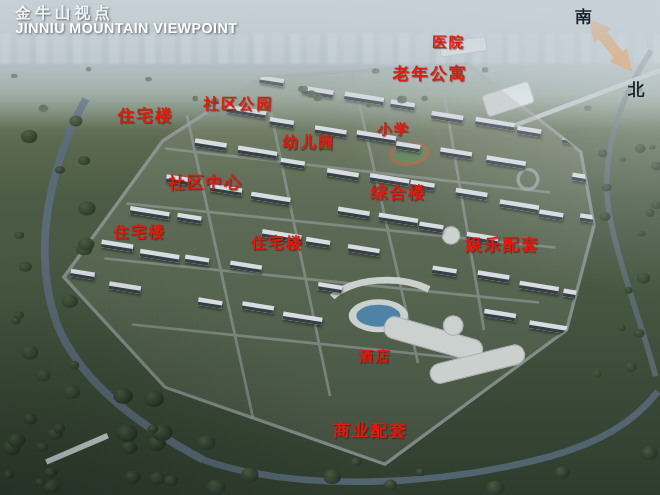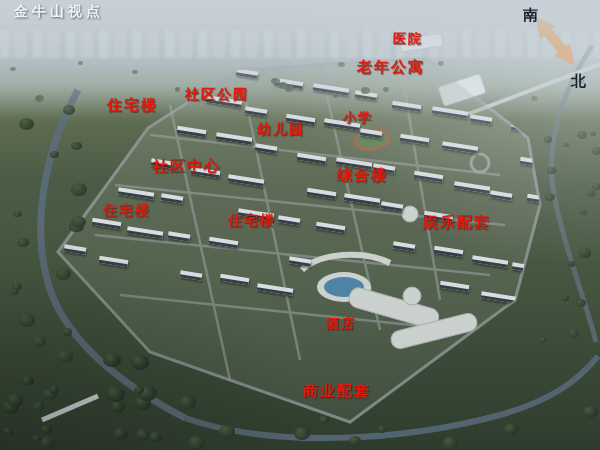--- a/index.html
+++ b/index.html
@@ -241,20 +241,21 @@
       <i style="left: 133.82px; top: 385.708px; width: 10.394px; height: 8.31517px; background: radial-gradient(circle at 35% 30%, rgb(74, 92, 64), rgb(34, 48, 36) 70%); opacity: 0.92;"></i>
       <i style="left: 149.483px; top: 431.904px; width: 12.5981px; height: 10.0785px; background: radial-gradient(circle at 35% 30%, rgb(74, 92, 64), rgb(34, 48, 36) 70%); opacity: 0.92;"></i>
       <i style="left: 3.46794px; top: 427.951px; width: 9.36089px; height: 7.48871px; background: radial-gradient(circle at 35% 30%, rgb(74, 92, 64), rgb(34, 48, 36) 70%); opacity: 0.92;"></i>
       <i style="left: 6.80905px; top: 394.212px; width: 15.8984px; height: 12.7187px; background: radial-gradient(circle at 35% 30%, rgb(74, 92, 64), rgb(34, 48, 36) 70%); opacity: 0.92;"></i>
       <i style="left: 112.788px; top: 427.885px; width: 15.273px; height: 12.2184px; background: radial-gradient(circle at 35% 30%, rgb(74, 92, 64), rgb(34, 48, 36) 70%); opacity: 0.92;"></i>
     </div>
   <div class="haze"></div>
 
   <div class="title">
     <div class="cn">金牛山视点</div>
+    <div class="en">JINNIU MOUNTAIN VIEWPOINT</div>
   </div>
 
   <span class="compass-char" style="left:523px;top:6px;">南</span>
   <span class="compass-char" style="left:571px;top:72px;">北</span>
 
   <div id="labels-layer">
       <div class="map-label" style="left: 107px; top: 96px; font-size: 15px; color: rgb(228, 25, 13);">住宅楼</div>
       <div class="map-label" style="left: 185px; top: 86px; font-size: 14px; color: rgb(228, 25, 13);">社区公园</div>
       <div class="map-label" style="left: 257px; top: 121px; font-size: 14px; color: rgb(228, 25, 13);">幼儿园</div>
       <div class="map-label" style="left: 343px; top: 109px; font-size: 13px; color: rgb(228, 25, 13);">小学</div>

